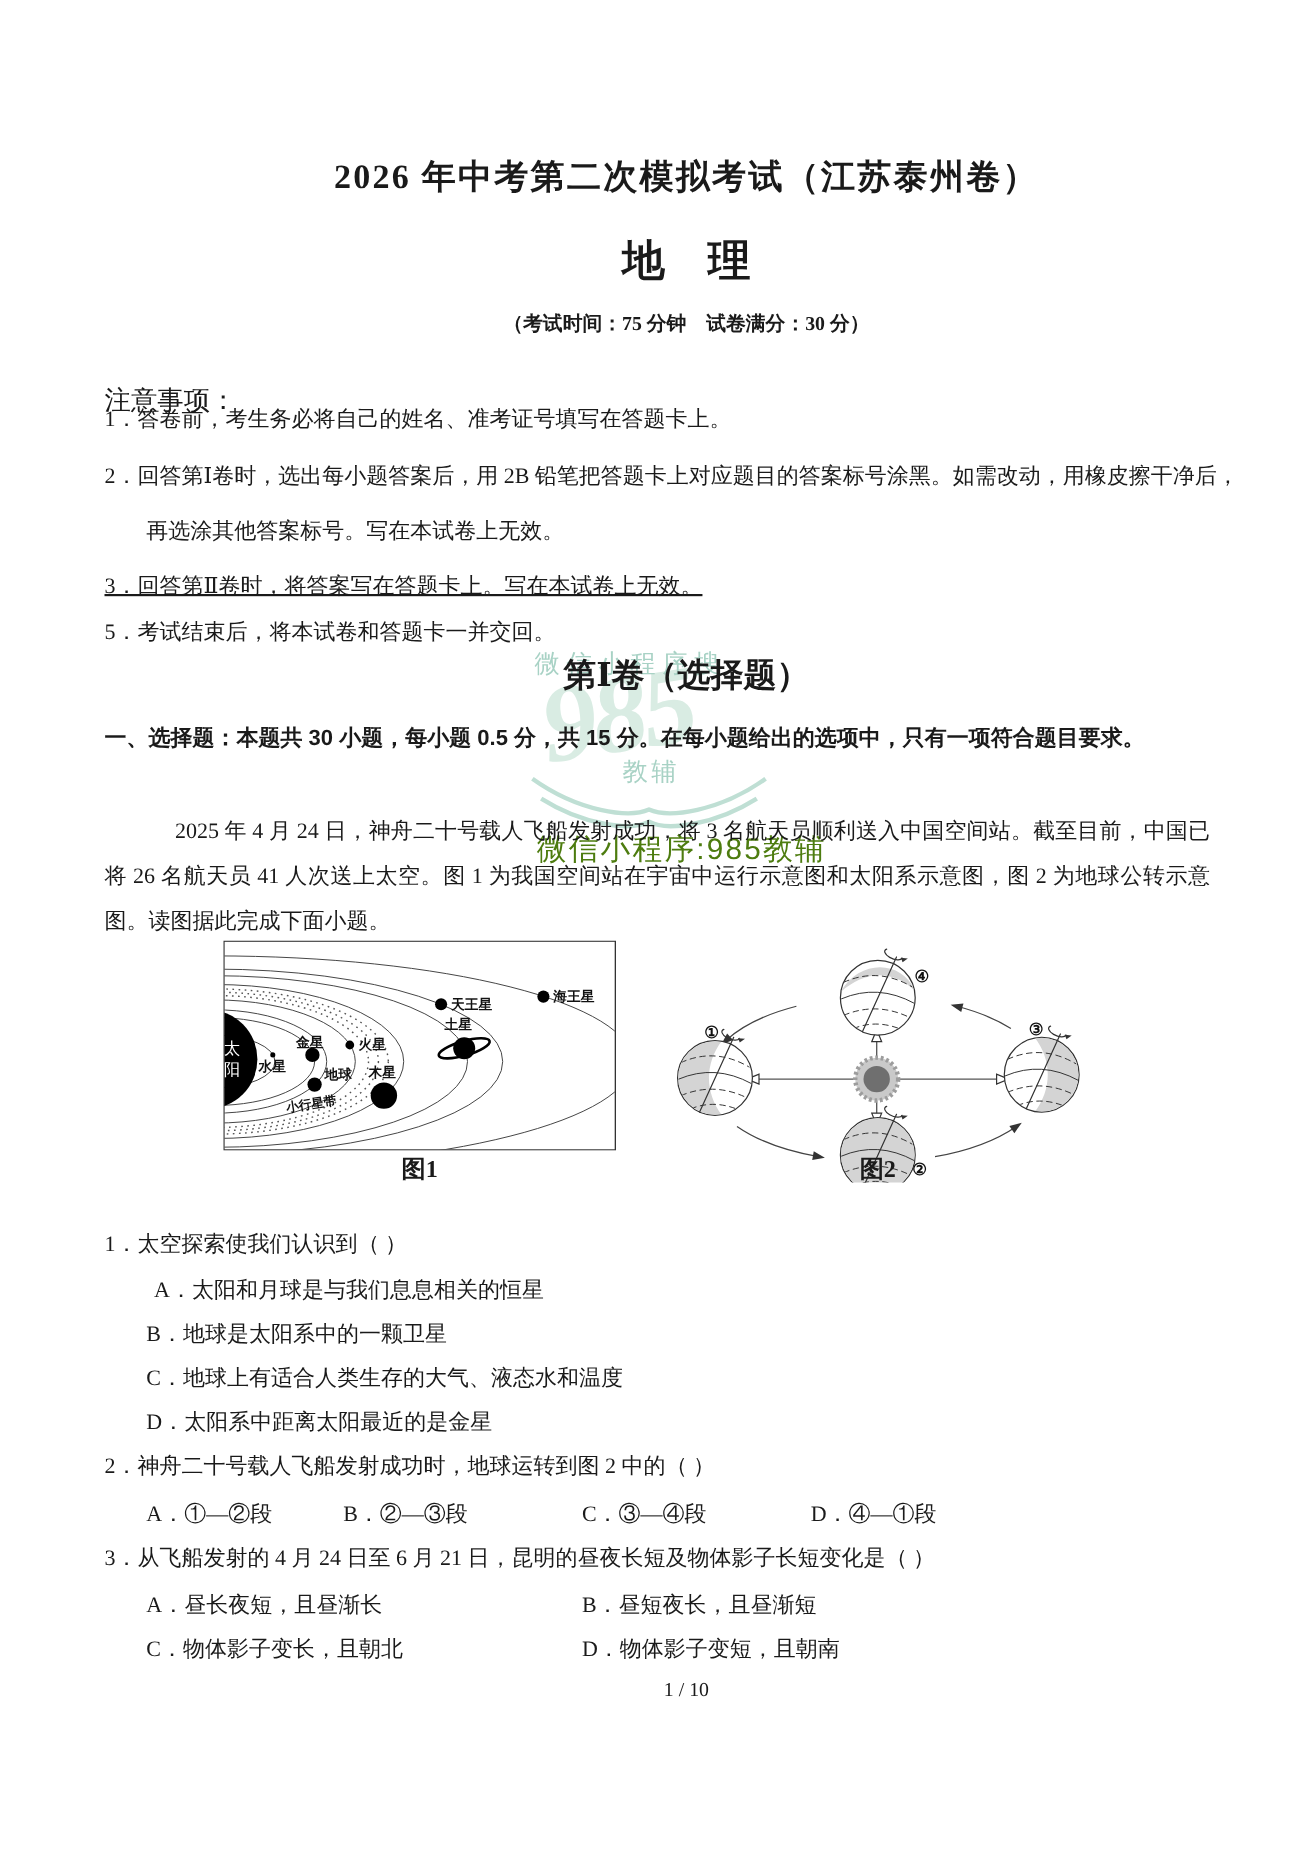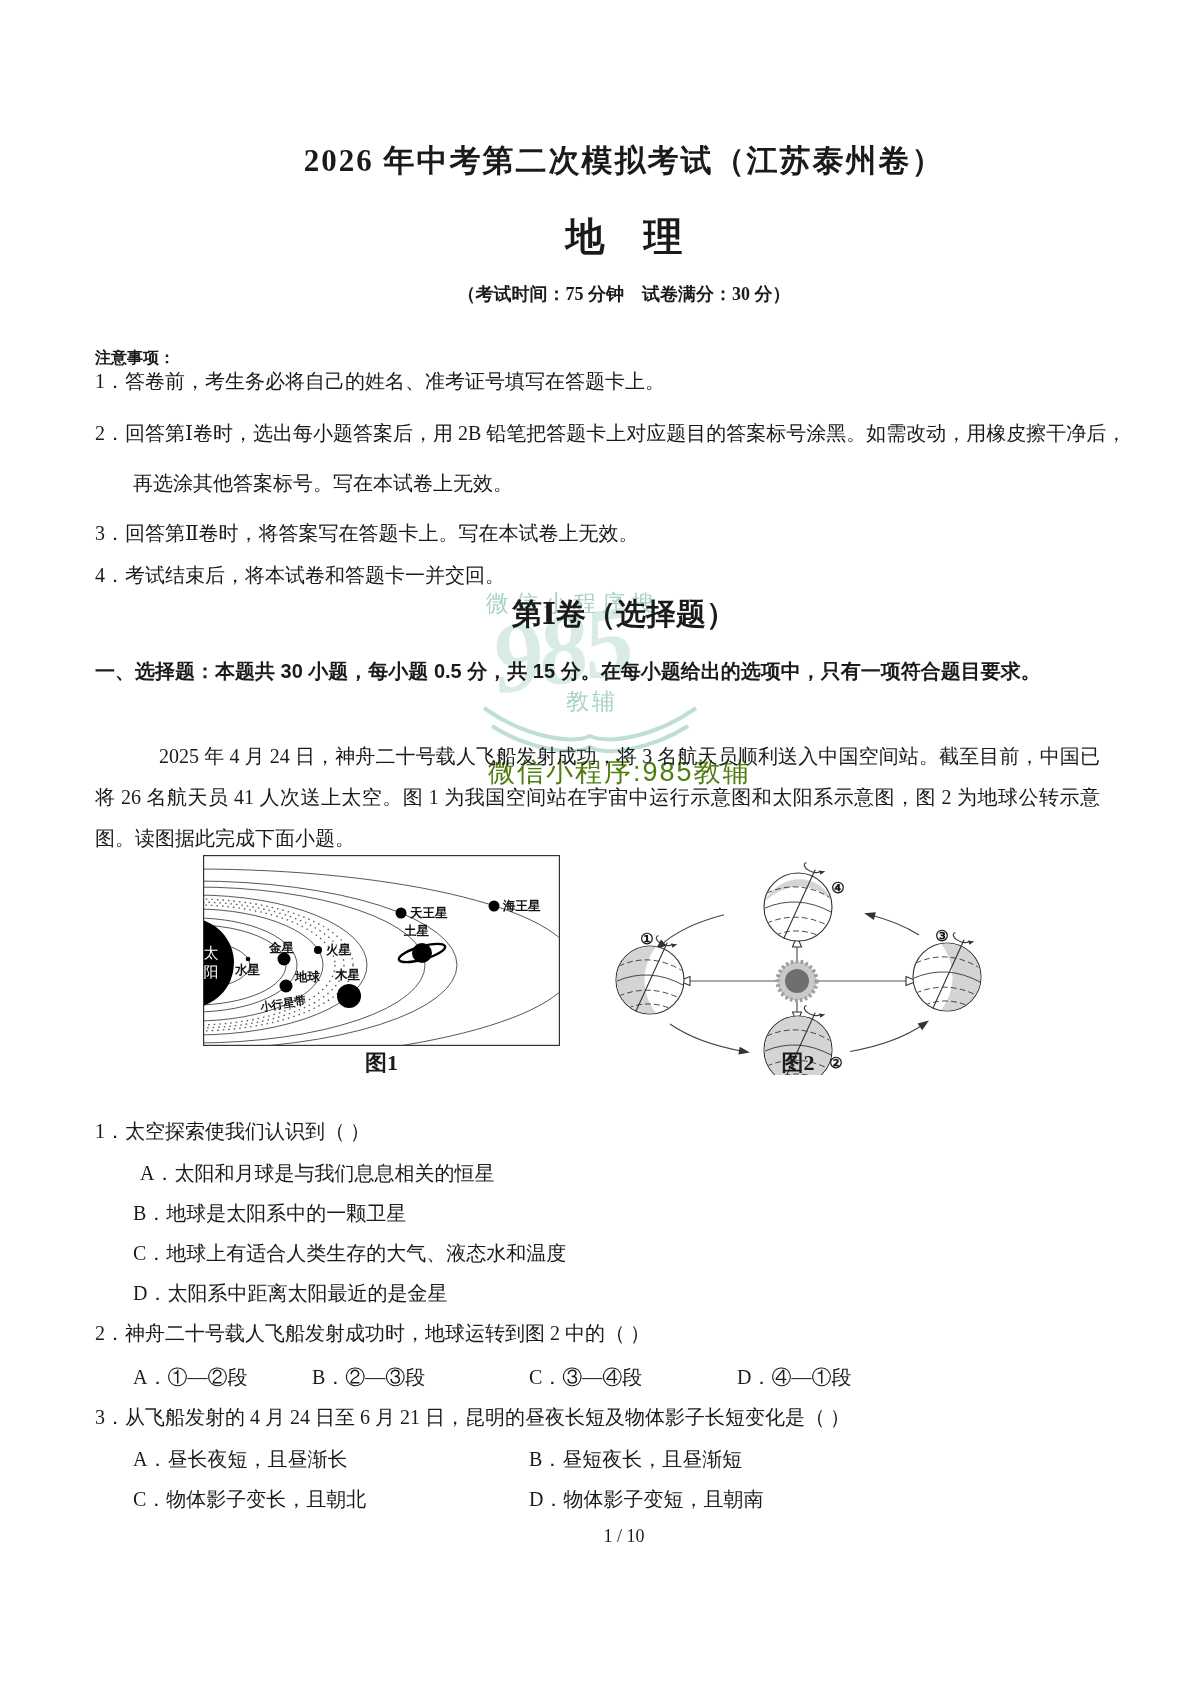--- a/index.html
+++ b/index.html
@@ -19,26 +19,26 @@
   .wm-big{left:492px;top:592px;font-size:100px;font-style:italic;font-weight:bold;color:#d9ece3;letter-spacing:-4px;transform:rotate(-9deg);font-family:"Liberation Serif",serif;}
   .wm-line2{left:566px;top:686px;font-size:23px;letter-spacing:3px;color:#a8d2c5;font-family:"Liberation Sans",sans-serif;}
   .wm-book{left:476px;top:702px;}
   .wm-line3{left:488px;top:754px;font-size:27px;letter-spacing:2px;color:#4d7c0f;font-family:"Liberation Sans",sans-serif;}
   
   .abs{position:absolute;}
   .center{left:0;width:1190px;text-align:center;margin-left:29px;}
   .title{top:140px;font-size:31px;font-weight:bold;letter-spacing:2px;}
   .subject{top:210px;font-size:39px;font-weight:bold;}
   .exam-info{top:282px;font-size:18px;font-weight:bold;}
-  .notice-head{left:95px;top:348px;font-size:16px;font-weight:bold;font-family:"Liberation Sans",sans-serif;}
+  .notice-head{left:95px;top:348px;font-size:24px;font-weight:normal;font-family:"Liberation Sans",sans-serif;}
   .notice-item{left:95px;width:1005px;font-size:20px;line-height:30px;}
   .hang{padding-left:38px;text-indent:-38px;}
   .n1{top:366px;}
   .n2{top:408px;line-height:50px;}
-  .n3{top:518px;}
+  .n3{top:518px;text-decoration:underline;}
   .n4{top:560px;}
   .sec-head{top:594px;font-size:30px;font-weight:bold;}
   .instruction{left:95px;top:650px;width:1005px;font-size:20px;font-weight:bold;line-height:42px;font-family:"Liberation Sans",sans-serif;}
   .intro{left:95px;top:736px;width:1005px;font-size:20px;line-height:41px;text-indent:64px;text-align:justify;}
   .fig-caption{font-size:22px;font-weight:bold;text-align:center;}
   .cap1{left:203px;top:1048px;width:357px;}
   .cap2{left:578px;top:1048px;width:440px;}
   .q-stem{left:95px;width:1005px;font-size:20px;line-height:30px;}
   .q-opt{position:absolute;font-size:20px;line-height:30px;}
   .footer{top:1526px;font-size:18px;}
@@ -64,21 +64,21 @@
   <div class="layer">
 
     <div class="abs center title">2026 年中考第二次模拟考试（江苏泰州卷）</div>
     <div class="abs center subject">地　理</div>
     <div class="abs center exam-info">（考试时间：75 分钟　试卷满分：30 分）</div>
 
     <div class="abs notice-head">注意事项：</div>
     <div class="abs notice-item n1 hang">1．答卷前，考生务必将自己的姓名、准考证号填写在答题卡上。</div>
     <div class="abs notice-item n2 hang">2．回答第Ⅰ卷时，选出每小题答案后，用 2B 铅笔把答题卡上对应题目的答案标号涂黑。如需改动，用橡皮擦干净后，再选涂其他答案标号。写在本试卷上无效。</div>
     <div class="abs notice-item n3 hang">3．回答第Ⅱ卷时，将答案写在答题卡上。写在本试卷上无效。</div>
-    <div class="abs notice-item n4 hang">4．考试结束后，将本试卷和答题卡一并交回。</div>
+    <div class="abs notice-item n4 hang">5．考试结束后，将本试卷和答题卡一并交回。</div>
 
     <div class="abs center sec-head">第Ⅰ卷（选择题）</div>
     <div class="abs instruction hang">一、选择题：本题共 30 小题，每小题 0.5 分，共 15 分。在每小题给出的选项中，只有一项符合题目要求。</div>
     <div class="abs intro">2025 年 4 月 24 日，神舟二十号载人飞船发射成功，将 3 名航天员顺利送入中国空间站。截至目前，中国已将 26 名航天员 41 人次送上太空。图 1 为我国空间站在宇宙中运行示意图和太阳系示意图，图 2 为地球公转示意图。读图据此完成下面小题。</div>
 
     <svg class="abs" style="left:203px;top:855px;" width="357" height="191" viewBox="0 0 357 191">
       <defs>
         <clipPath id="f1clip">
             <rect x="1" y="1" width="355" height="189"></rect>
           </clipPath>

